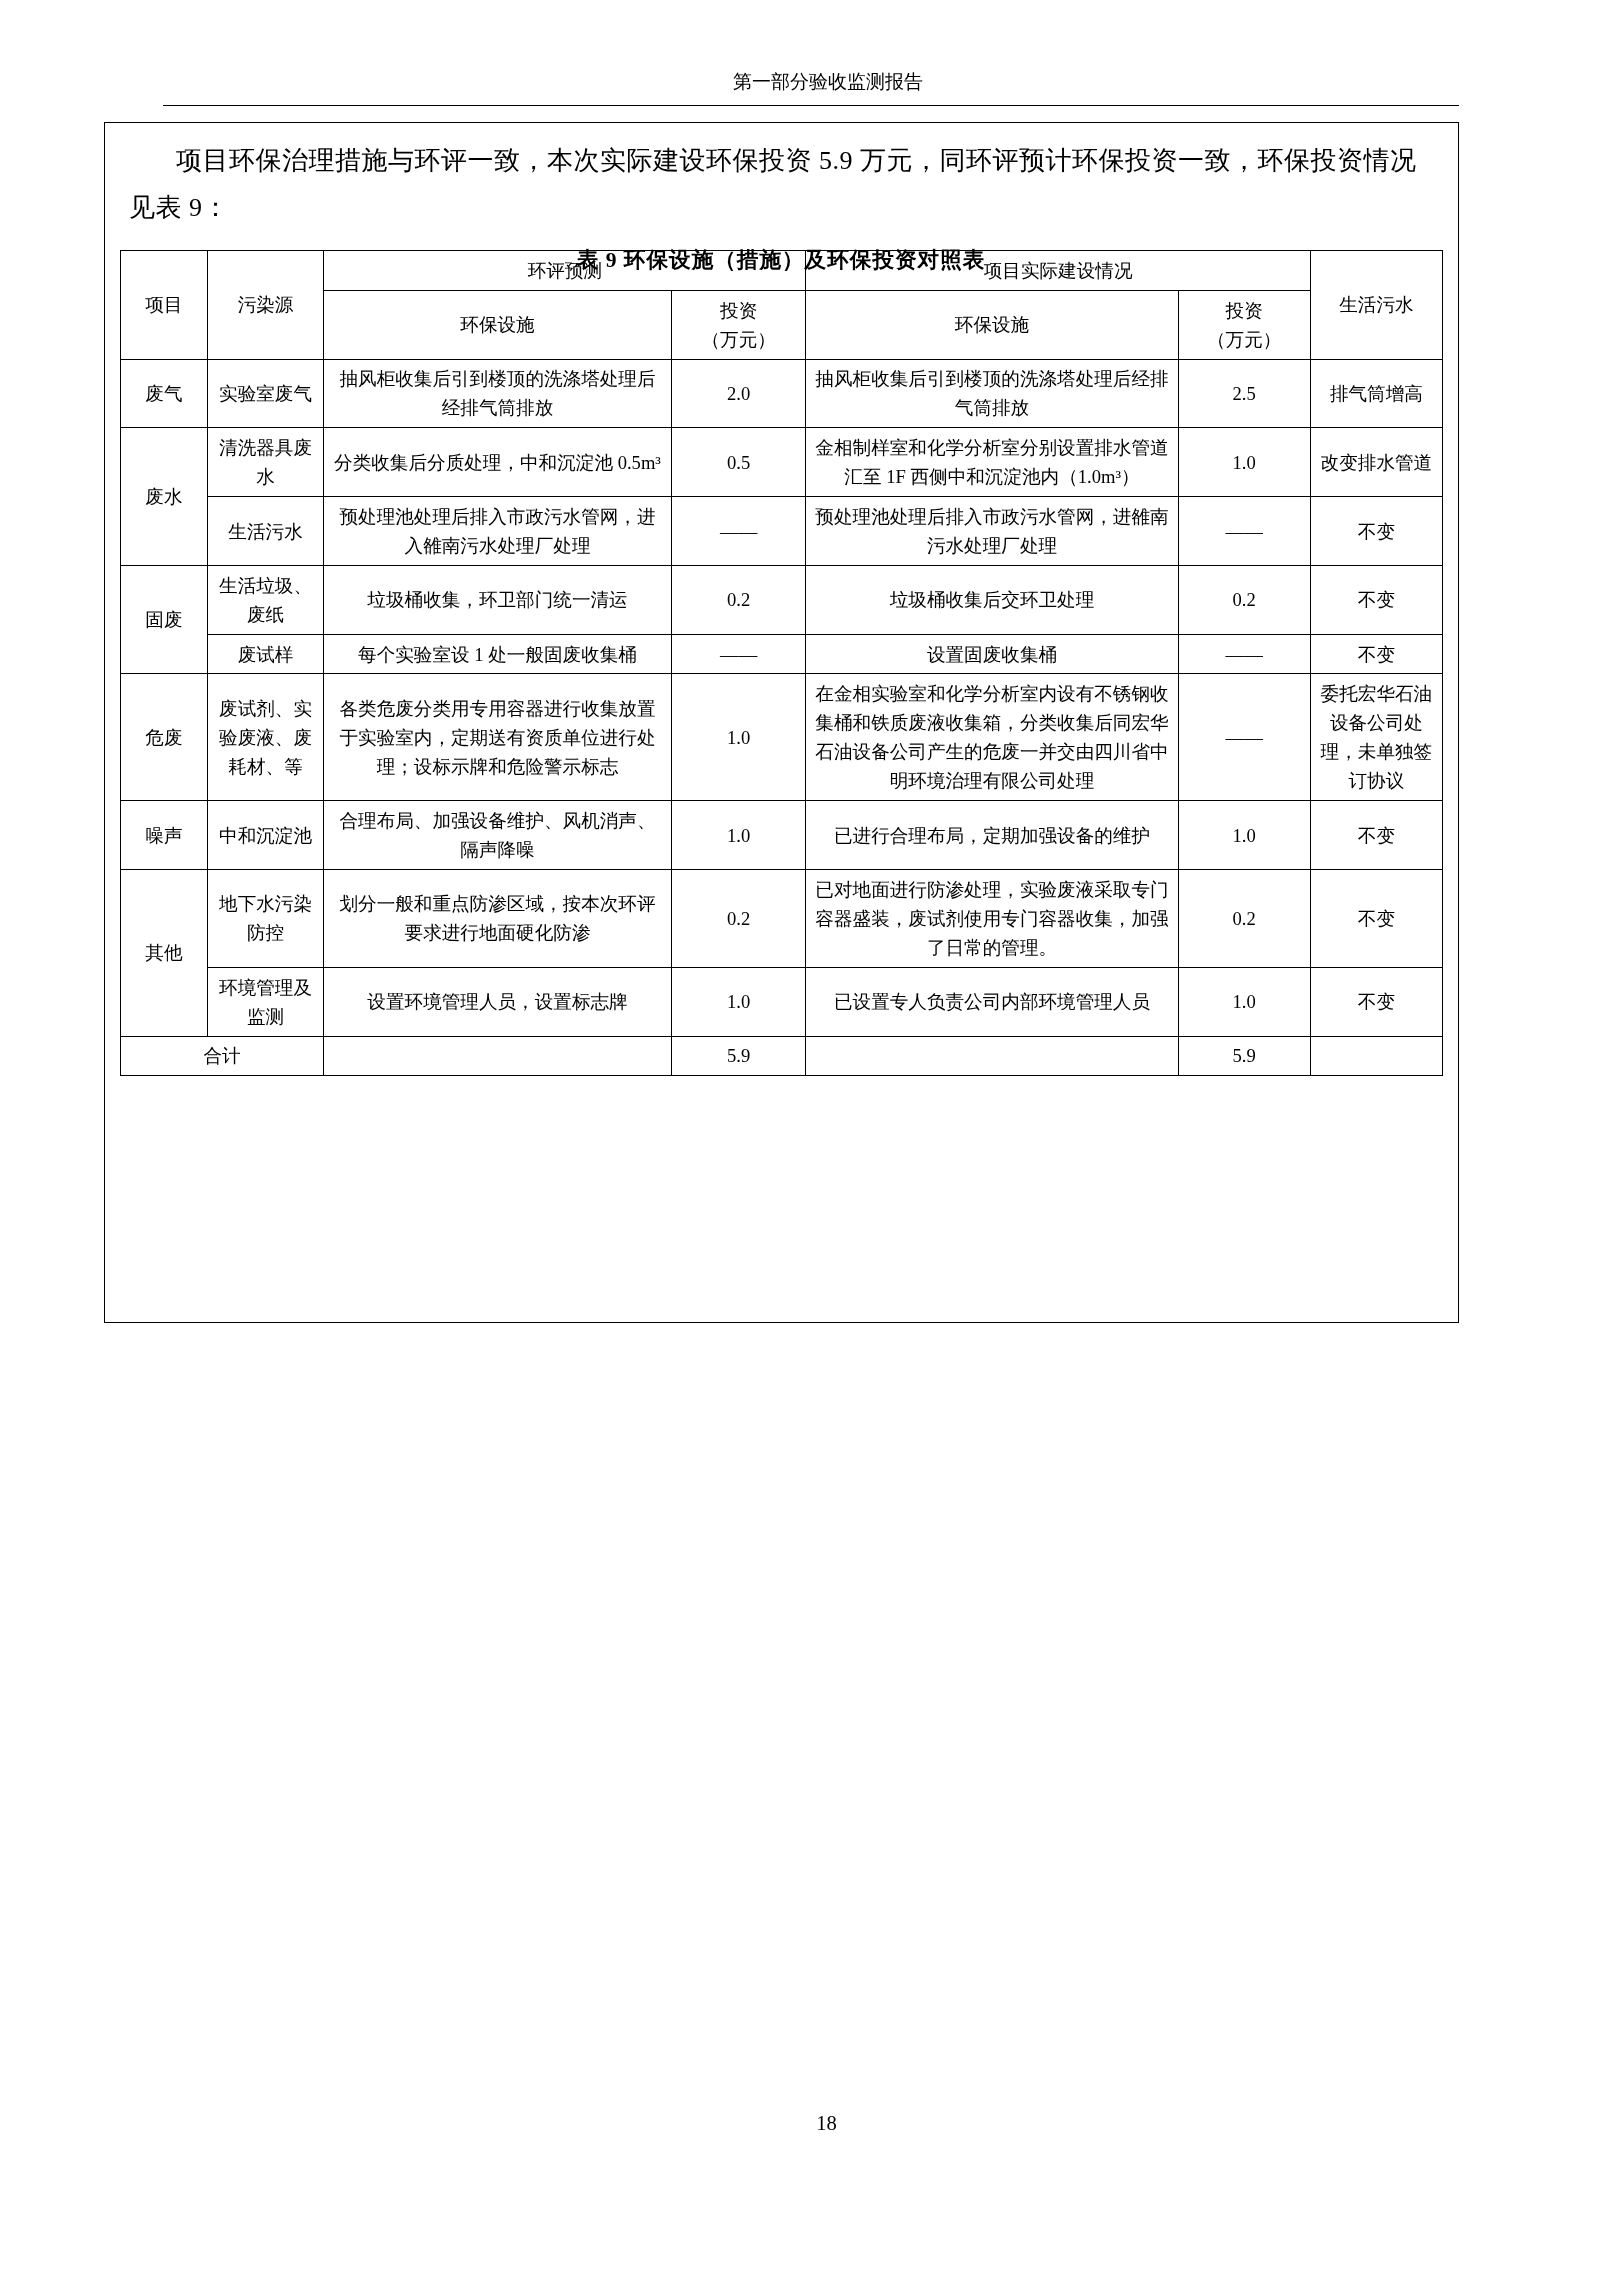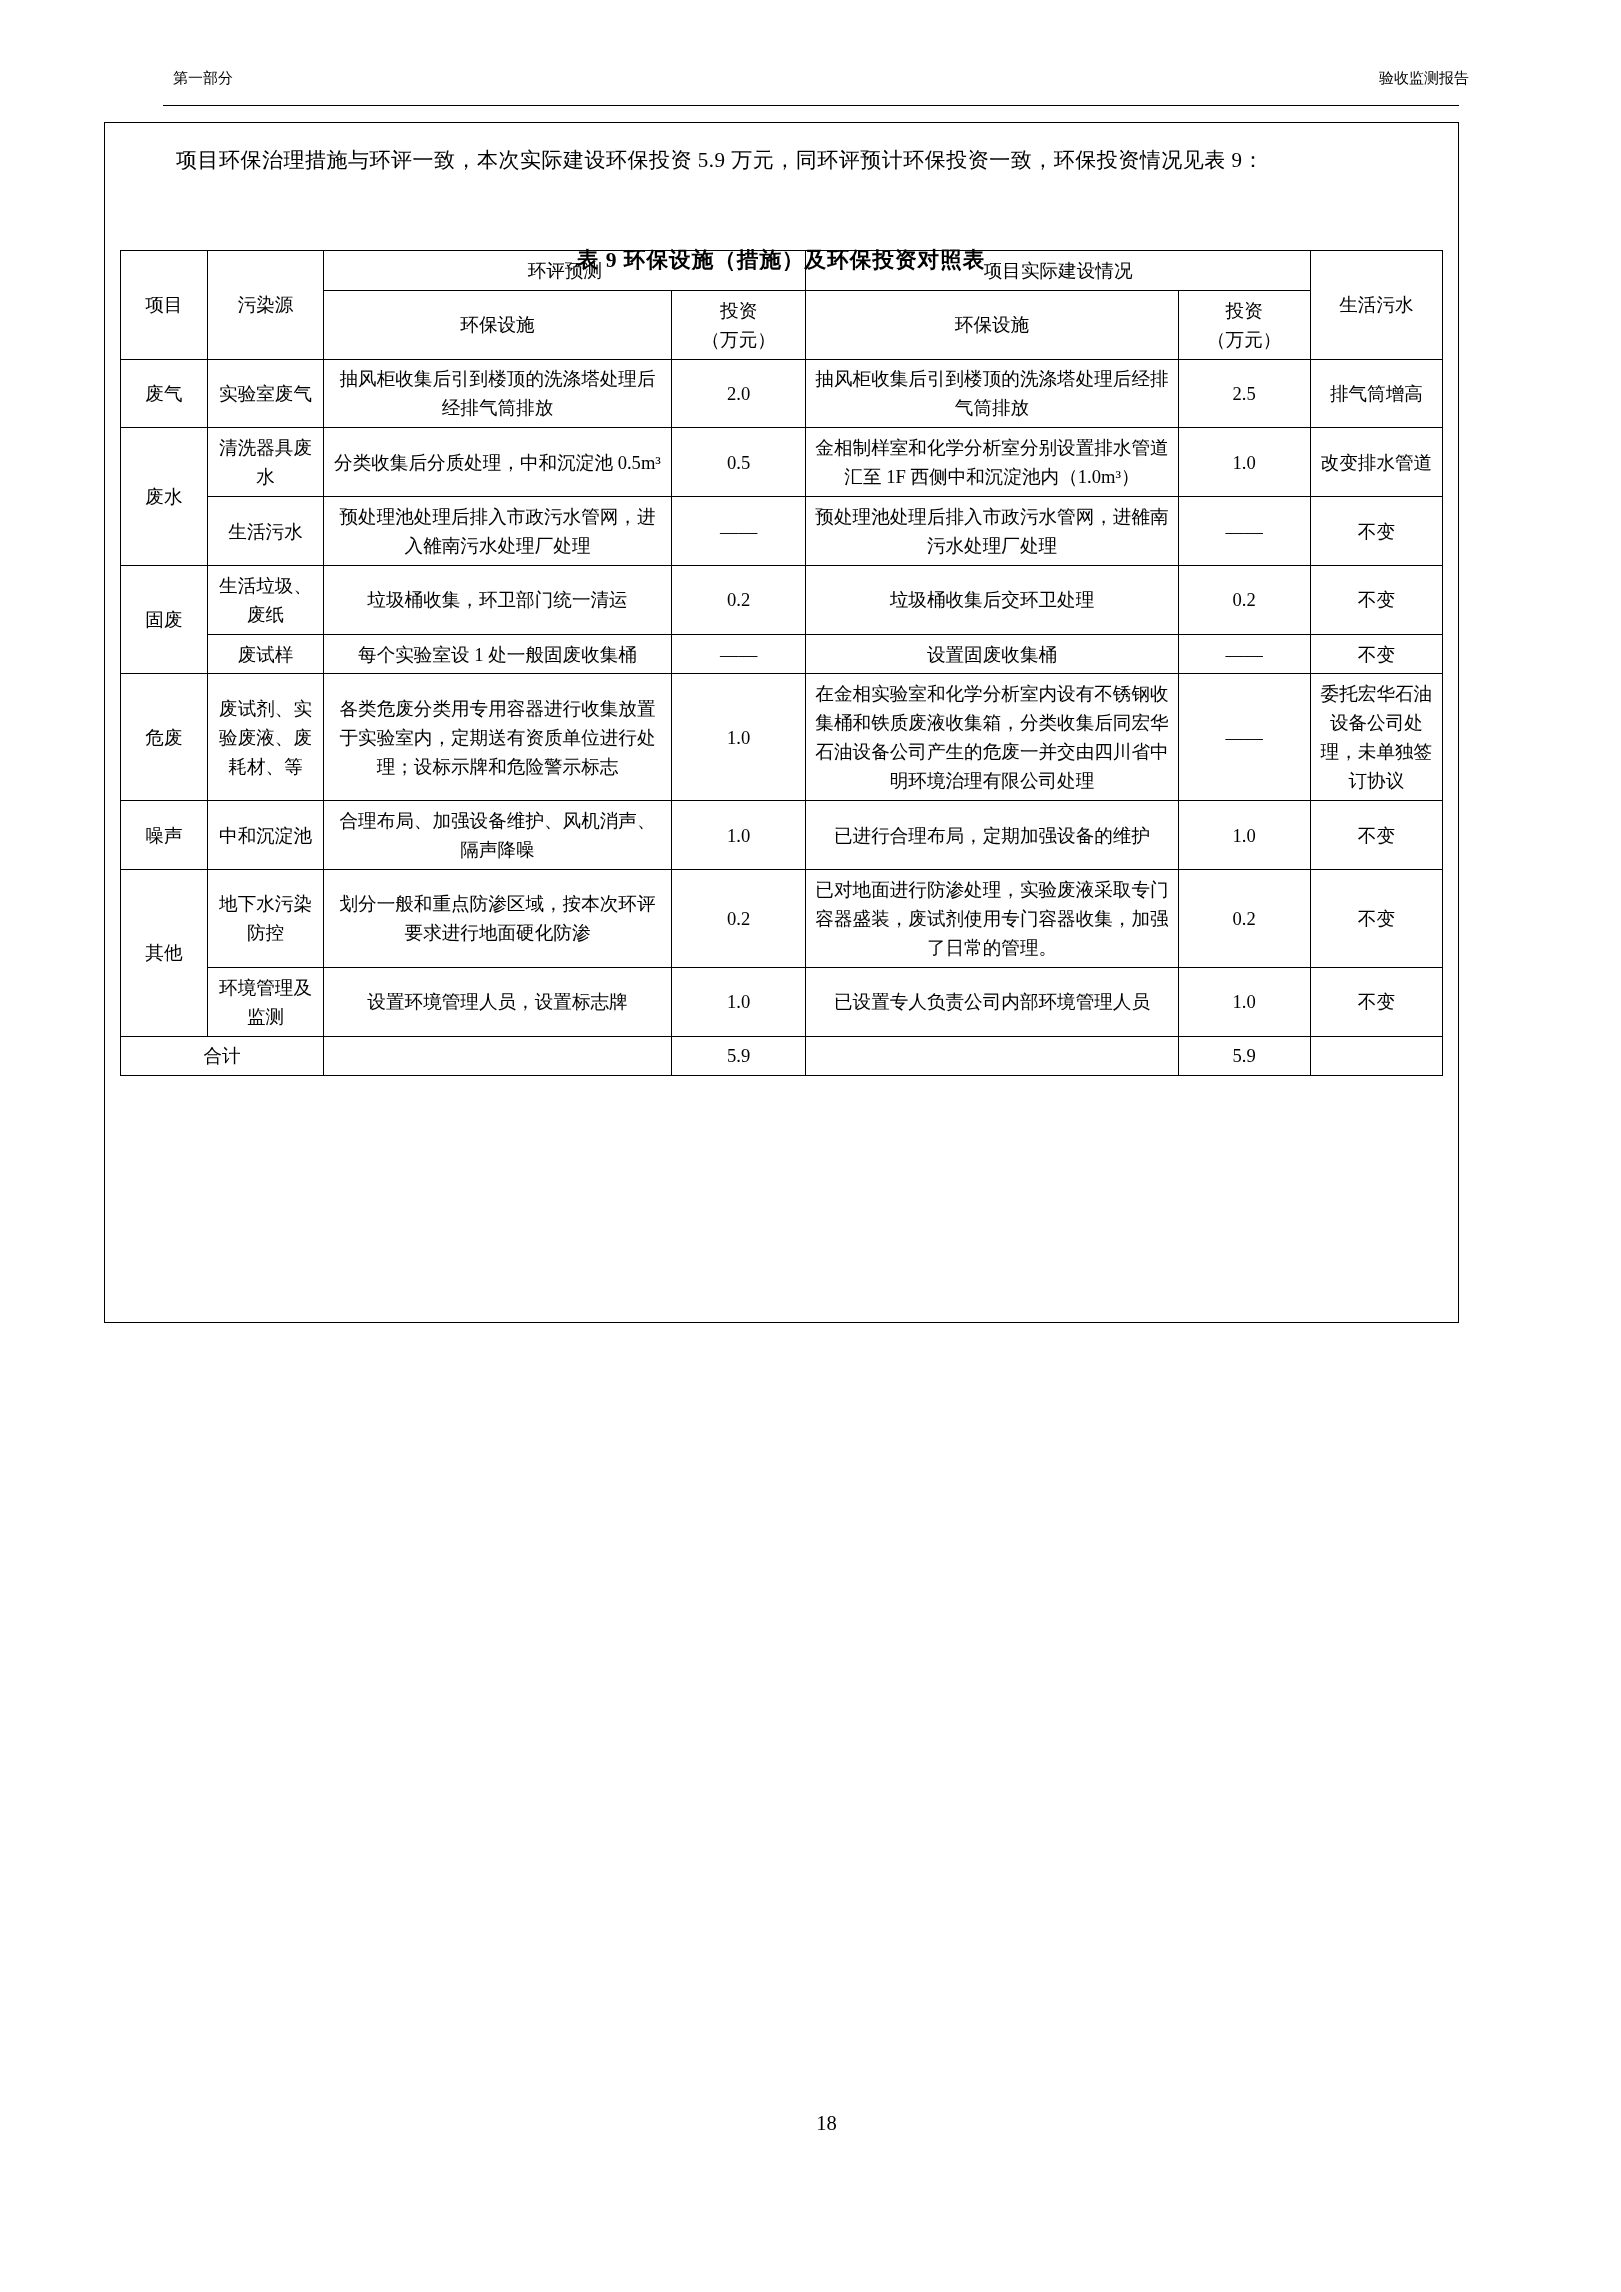--- a/index.html
+++ b/index.html
@@ -16,26 +16,26 @@
   }
   .page {
     position: absolute;
     left: 0; top: 0;
     width: 1621px;
     height: 2293px;
   }
   
   .header {
     position: absolute;
-    left: 173px;
+    left: 180px;
     top: 69px;
     width: 1296px;
     display: flex;
-    justify-content: space-between;
-    font-size: 15px;
+    justify-content: center;
+    font-size: 19px;
     font-family: "Liberation Serif", serif;
   }
   .header-rule {
     position: absolute;
     left: 163px;
     top: 105px;
     width: 1296px;
     border-bottom: 1.5px solid #000;
   }
   
@@ -46,21 +46,21 @@
     width: 1355px;
     height: 1201px;
     border: 1.5px solid #000;
     box-sizing: border-box;
   }
   .body-text {
     position: absolute;
     left: 129px;
     top: 137px;
     width: 1304px;
-    font-size: 21px;
+    font-size: 26px;
     line-height: 47px;
     text-indent: 47px;
     letter-spacing: 0.5px;
   }
   .table-title {
     position: absolute;
     left: 129px;
     top: 218px;
     width: 1304px;
     text-align: center;

